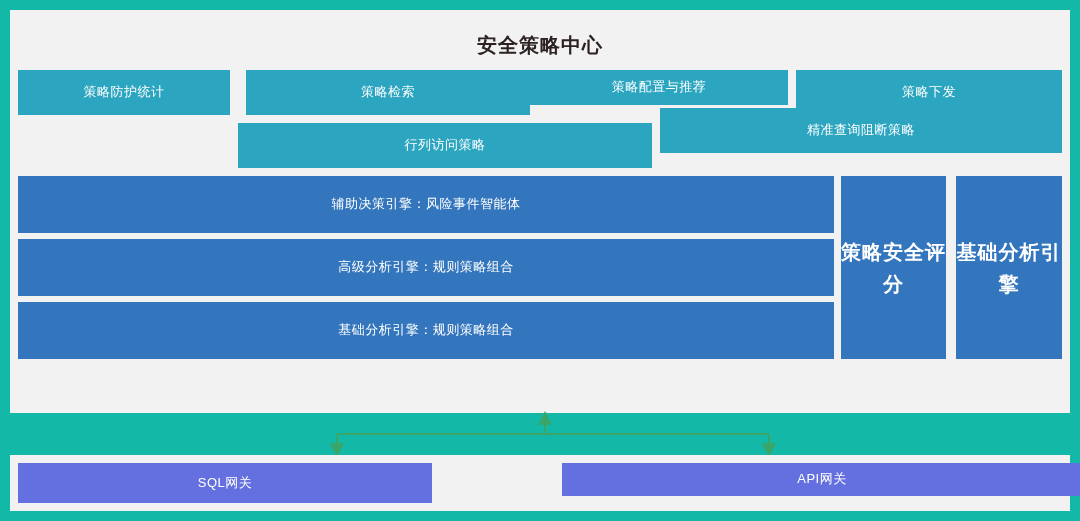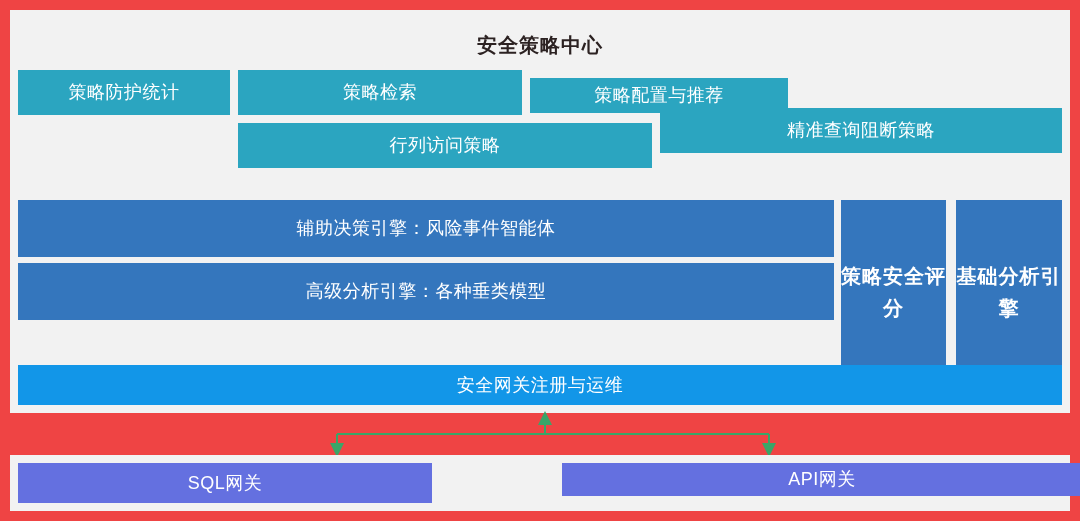--- a/index.html
+++ b/index.html
@@ -10,21 +10,21 @@
   body {
     width: 1080px;
     height: 521px;
     font-family: "Liberation Sans", "DejaVu Sans", sans-serif;
     overflow: hidden;
   }
   .canvas {
     position: relative;
     width: 1080px;
     height: 521px;
-    background: #ef4444;
+    background: #14b8a6;
   }
 
   
   .panel {
     position: absolute;
     background: #f2f2f2;
     box-sizing: border-box;
   }
   .panel-top {
     left: 10px;
@@ -53,27 +53,27 @@
   }
 
   
   .box {
     position: absolute;
     box-sizing: border-box;
     display: flex;
     align-items: center;
     justify-content: center;
     color: #ffffff;
-    font-size: 18px;
+    font-size: 13px;
     letter-spacing: 0.5px;
     text-align: center;
     line-height: 1.45;
   }
   .teal  { background: #2ba5c0; }
-  .eblue { background: #3476bd; margin-top: 24px; }
+  .eblue { background: #3476bd; }
   .cyan  { background: #1296e8; }
   .purple{ background: #6470e0; }
 
   .vside {
     font-weight: bold;
     font-size: 20px;
     letter-spacing: 1px;
     line-height: 1.6;
   }
 
@@ -89,33 +89,34 @@
 </head>
 <body>
 
 <div class="canvas">
 
   <div class="panel panel-top">
 
     <div class="title">安全策略中心</div>
 
     <div class="box teal" style="left:8px; top:60px; width:212px; height:45px;">策略防护统计</div>
-    <div class="box teal" style="left:228px; top:60px; width:284px; height:45px;">策略检索</div>
-    <div class="box teal" style="left:520px; top:68px; width:258px; height:35px;">策略配置与推荐</div>
+    <div class="box teal" style="left:236px; top:60px; width:284px; height:45px;">策略检索</div>
+    <div class="box teal" style="left:520px; top:60px; width:258px; height:35px;">策略配置与推荐</div>
+    <div class="box teal" style="left:786px; top:60px; width:266px; height:45px;">策略下发</div>
 
     <div class="box teal" style="left:228px; top:113px; width:414px; height:45px;">行列访问策略</div>
     <div class="box teal" style="left:650px; top:98px; width:402px; height:45px;">精准查询阻断策略</div>
 
     <div class="box eblue" style="left:8px; top:166px; width:816px; height:57px;">辅助决策引擎：风险事件智能体</div>
-    <div class="box eblue" style="left:8px; top:229px; width:816px; height:57px;">高级分析引擎：各种垂类模型</div>
+    <div class="box eblue" style="left:8px; top:229px; width:816px; height:57px;">高级分析引擎：规则策略组合</div>
+    <div class="box eblue" style="left:8px; top:292px; width:816px; height:57px;">基础分析引擎：规则策略组合</div>
 
     <div class="box eblue vside" style="left:831px; top:166px; width:105px; height:183px;">策略安全评分</div>
     <div class="box eblue vside" style="left:946px; top:166px; width:106px; height:183px;">基础分析引擎</div>
 
-    <div class="box cyan" style="left:8px; top:355px; width:1044px; height:40px;">安全网关注册与运维</div>
   </div>
 
   <div class="connector">
     <svg width="1080" height="60" viewBox="0 0 1080 60">
 
       <line x1="337" y1="29" x2="769" y2="29" stroke="#3aa568" stroke-width="2"></line>
 
       <line x1="337" y1="29" x2="337" y2="40" stroke="#3aa568" stroke-width="2"></line>
       <polygon points="330,38 344,38 337,52" fill="#3aa568"></polygon>
 

